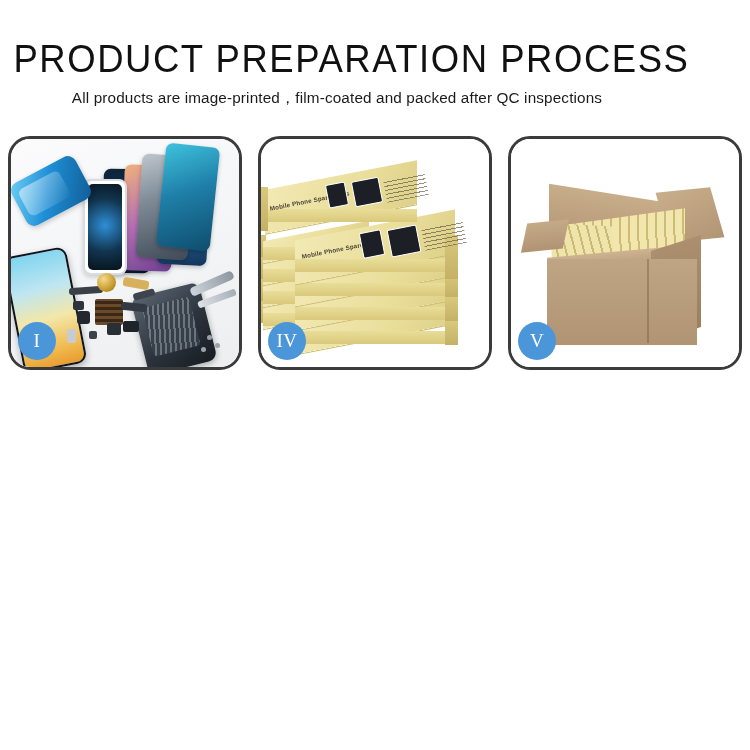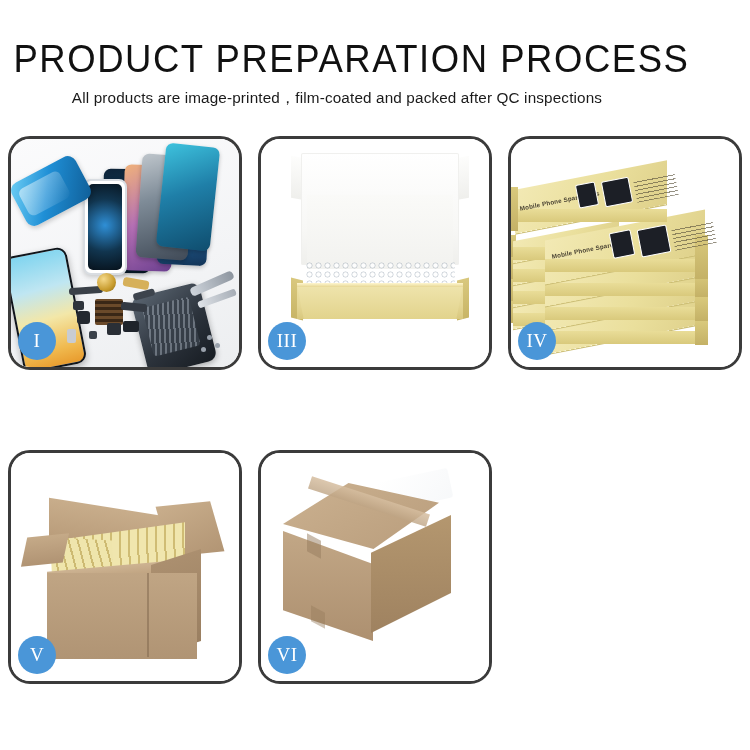--- a/index.html
+++ b/index.html
@@ -403,37 +403,20 @@
           <div class="part p-btn2"></div>
           <div class="part p-screw1"></div>
           <div class="part p-screw2"></div>
           <div class="part p-screw3"></div>
         </div>
       </div>
       <div class="badge">I</div>
     </div>
 
 
-    <div class="panel">
-      <div class="panel-stage">
-        <div class="scene-mailer">
-          <div class="mailer-lid-tabL"></div>
-          <div class="mailer-lid-tabR"></div>
-          <div class="mailer-lid"></div>
-          <div class="mailer-inner"></div>
-          <div class="mailer-content"></div>
-          <div class="mailer-base-sideL"></div>
-          <div class="mailer-base-sideR"></div>
-          <div class="mailer-base"></div>
-          <div class="mailer-base-front"></div>
-          <div class="mailer-rim"></div>
-        </div>
-      </div>
-      <div class="badge">III</div>
-    </div>
 
     <div class="panel">
       <div class="panel-stage">
         <div class="scene-stack">
 
           <div class="sbox" style="left:2px; top:158px; width:106px; height:22px;">
             <div class="side" style="left:-10px; top:4px;"></div>
             <div class="top"></div>
             <div class="front" style="top:16px;"></div>
           </div>
@@ -504,29 +487,15 @@
           <div class="cv-flapleft"></div>
           <div class="cv-rim"></div>
           <div class="cv-body-right"></div>
           <div class="cv-body"></div>
           <div class="cv-seam"></div>
         </div>
       </div>
       <div class="badge">V</div>
     </div>
 
-    <div class="panel">
-      <div class="panel-stage">
-        <div class="scene-sealed">
-          <div class="sc-wrap"></div>
-          <div class="sc-top"></div>
-          <div class="sc-tape"></div>
-          <div class="sc-left"></div>
-          <div class="sc-right"></div>
-          <div class="sc-tabL"></div>
-          <div class="sc-tabB"></div>
-        </div>
-      </div>
-      <div class="badge">VI</div>
-    </div>
 
   </div>
 </div>
 
 </body></html>

